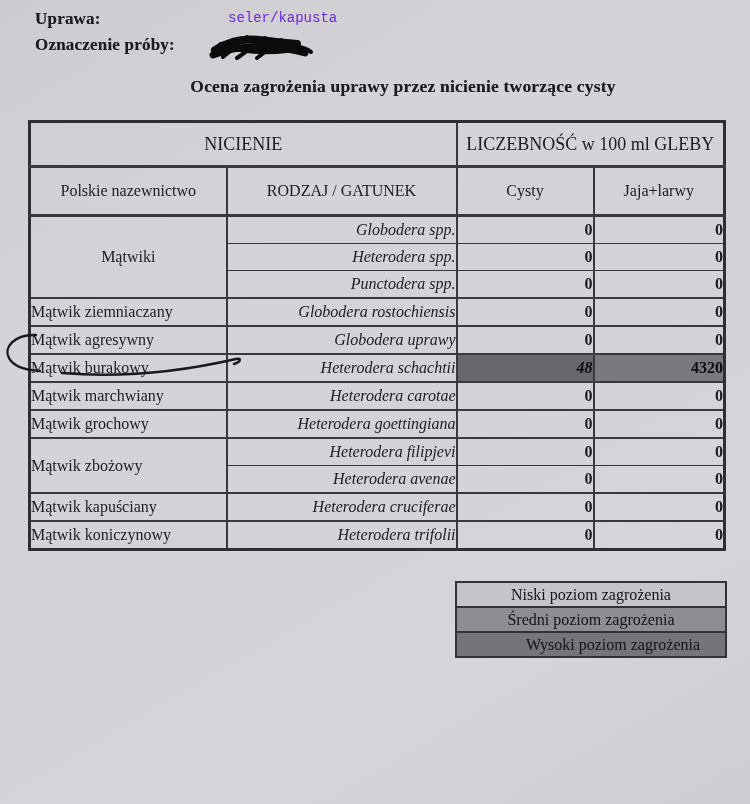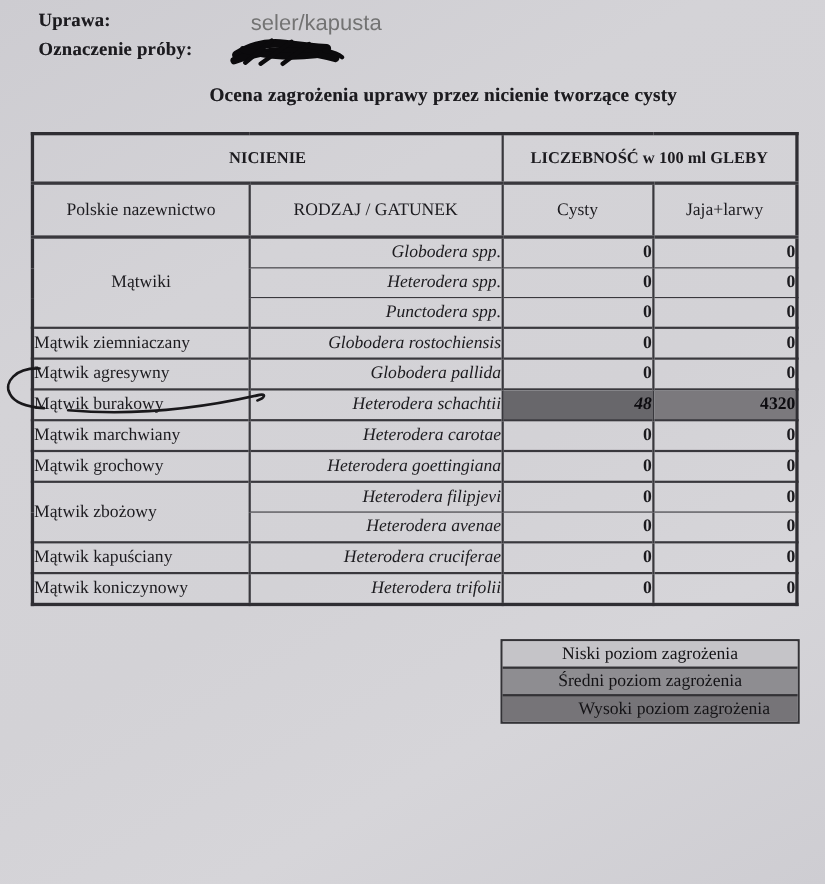--- a/index.html
+++ b/index.html
@@ -4,36 +4,36 @@
 <style>
   html,body{margin:0;padding:0;}
   body{
     width:750px;height:804px;position:relative;overflow:hidden;
     background:linear-gradient(150deg,#cdccd1 0%,#d4d3d7 30%,#d3d2d6 55%,#d6d5d9 75%,#cecdd2 100%);
     font-family:"Liberation Serif","DejaVu Serif",serif;
     color:#1c1b1f;
   }
   .abs{position:absolute;}
   .lbl{font-weight:bold;font-size:17px;letter-spacing:.2px;}
-  .sansval{font-family:Liberation Sans, sans-serif;font-size:20px;color:#737373;}
+  .sansval{font-family:Liberation Mono, monospace;font-size:14px;color:#6d28d9;}
   .doc-title{width:750px;text-align:center;font-weight:bold;font-size:17.5px;letter-spacing:.2px;margin-left:28px;}
 
   table.main{
     position:absolute;left:28px;top:120px;width:695px;
     border-collapse:collapse;table-layout:fixed;
     border:3px solid #2f2e33;
   }
   table.main td,table.main th{
     border-top:2.5px solid #39383d;
     border-left:2.5px solid #39383d;
     border-bottom:0;border-right:0;
     padding:0;overflow:hidden;white-space:nowrap;
     font-size:16px;
   }
-  tr.hdr1 th{height:42px;font-size:15px;font-weight:bold;text-align:center;}
+  tr.hdr1 th{height:42px;font-size:18px;font-weight:normal;text-align:center;}
   tr.hdr2 th{height:46px;font-size:16px;font-weight:normal;text-align:center;border-top-width:3px;}
   tr.data td{height:26px;}
   tr.data.first td{border-top-width:3px;}
   tr.thin td{border-top-width:1.3px;}
   td.polish{padding-left:8px;}
   td.polish.center{text-align:center;padding-left:0;}
   td.species{font-style:italic;padding-left:8px;text-align:right;}
   td.num{text-align:right;padding-right:9px;font-weight:bold;font-size:15.5px;}
   td.hl{color:#0d0c10;}
 
@@ -105,21 +105,21 @@
     <td class="num">0</td>
   </tr>
   <tr class="data">
     <td class="polish">Mątwik ziemniaczany</td>
     <td class="species">Globodera rostochiensis</td>
     <td class="num">0</td>
     <td class="num">0</td>
   </tr>
   <tr class="data">
     <td class="polish">Mątwik agresywny</td>
-    <td class="species">Globodera pallida</td>
+    <td class="species">Globodera uprawy</td>
     <td class="num">0</td>
     <td class="num">0</td>
   </tr>
   <tr class="data">
     <td class="polish">Mątwik burakowy</td>
     <td class="species">Heterodera schachtii</td>
     <td class="num hl" style="background: rgb(104, 103, 107); font-style: italic;">48</td>
     <td class="num hl" style="background: rgb(123, 121, 125);">4320</td>
   </tr>
   <tr class="data">

